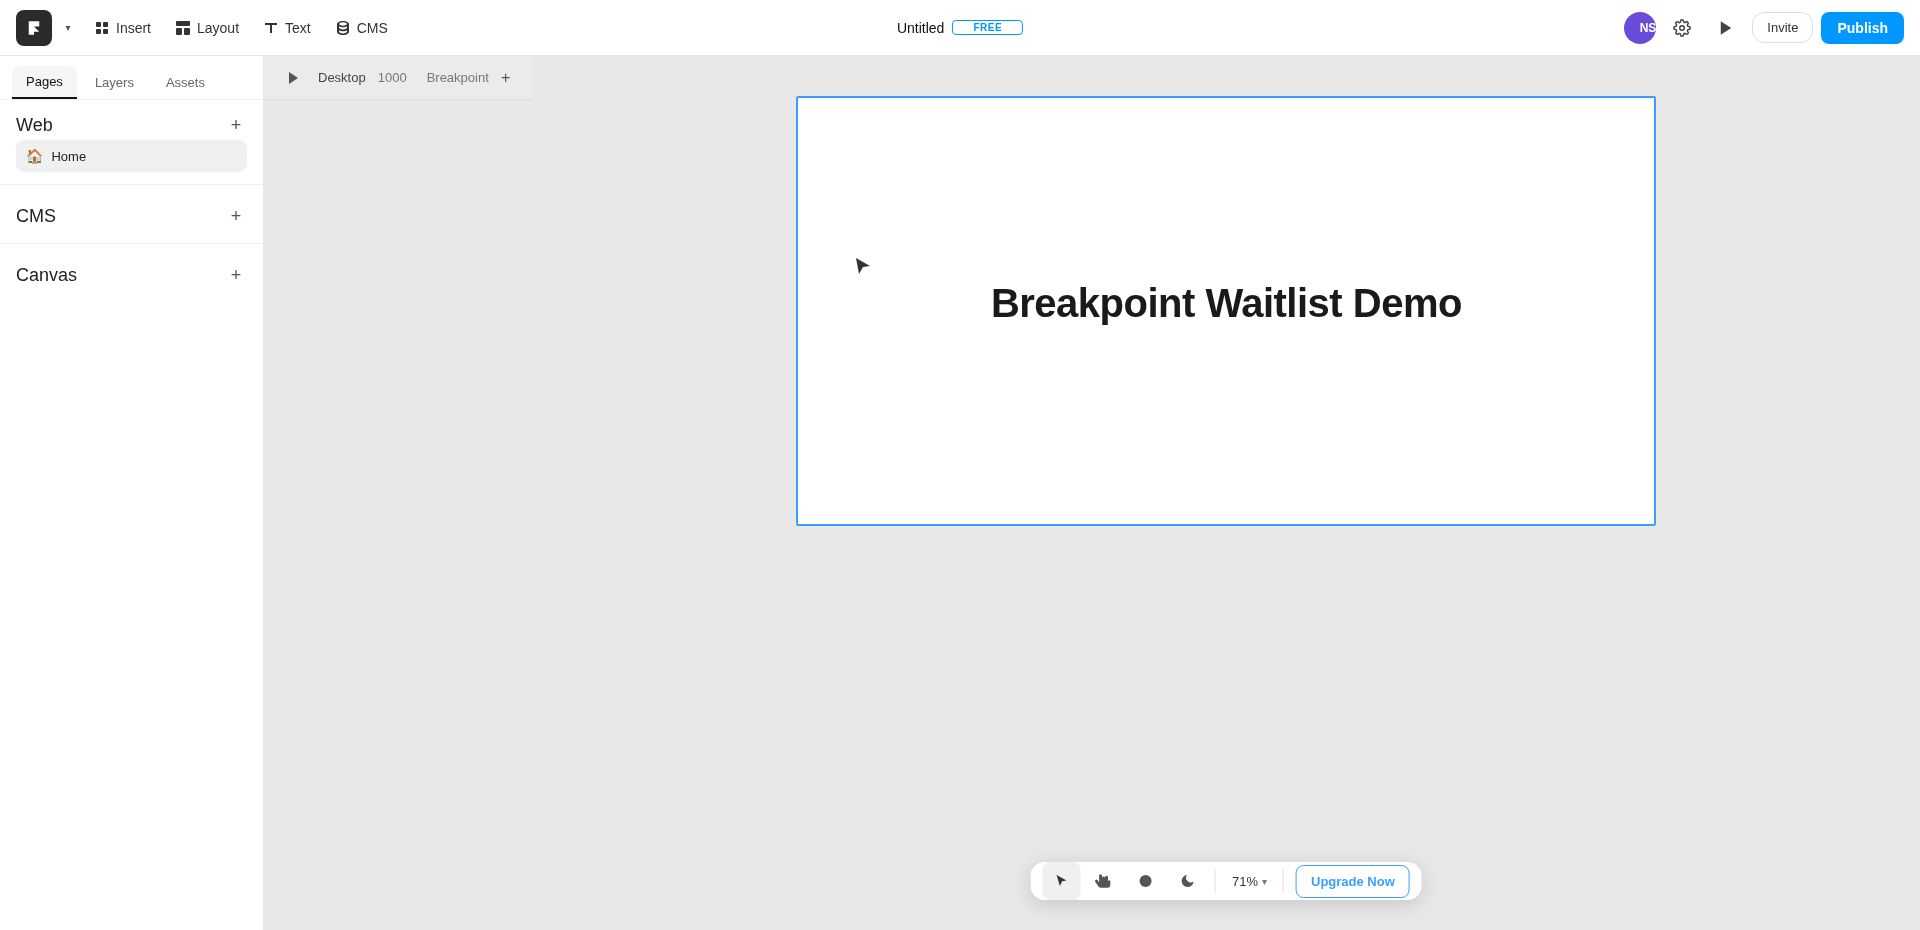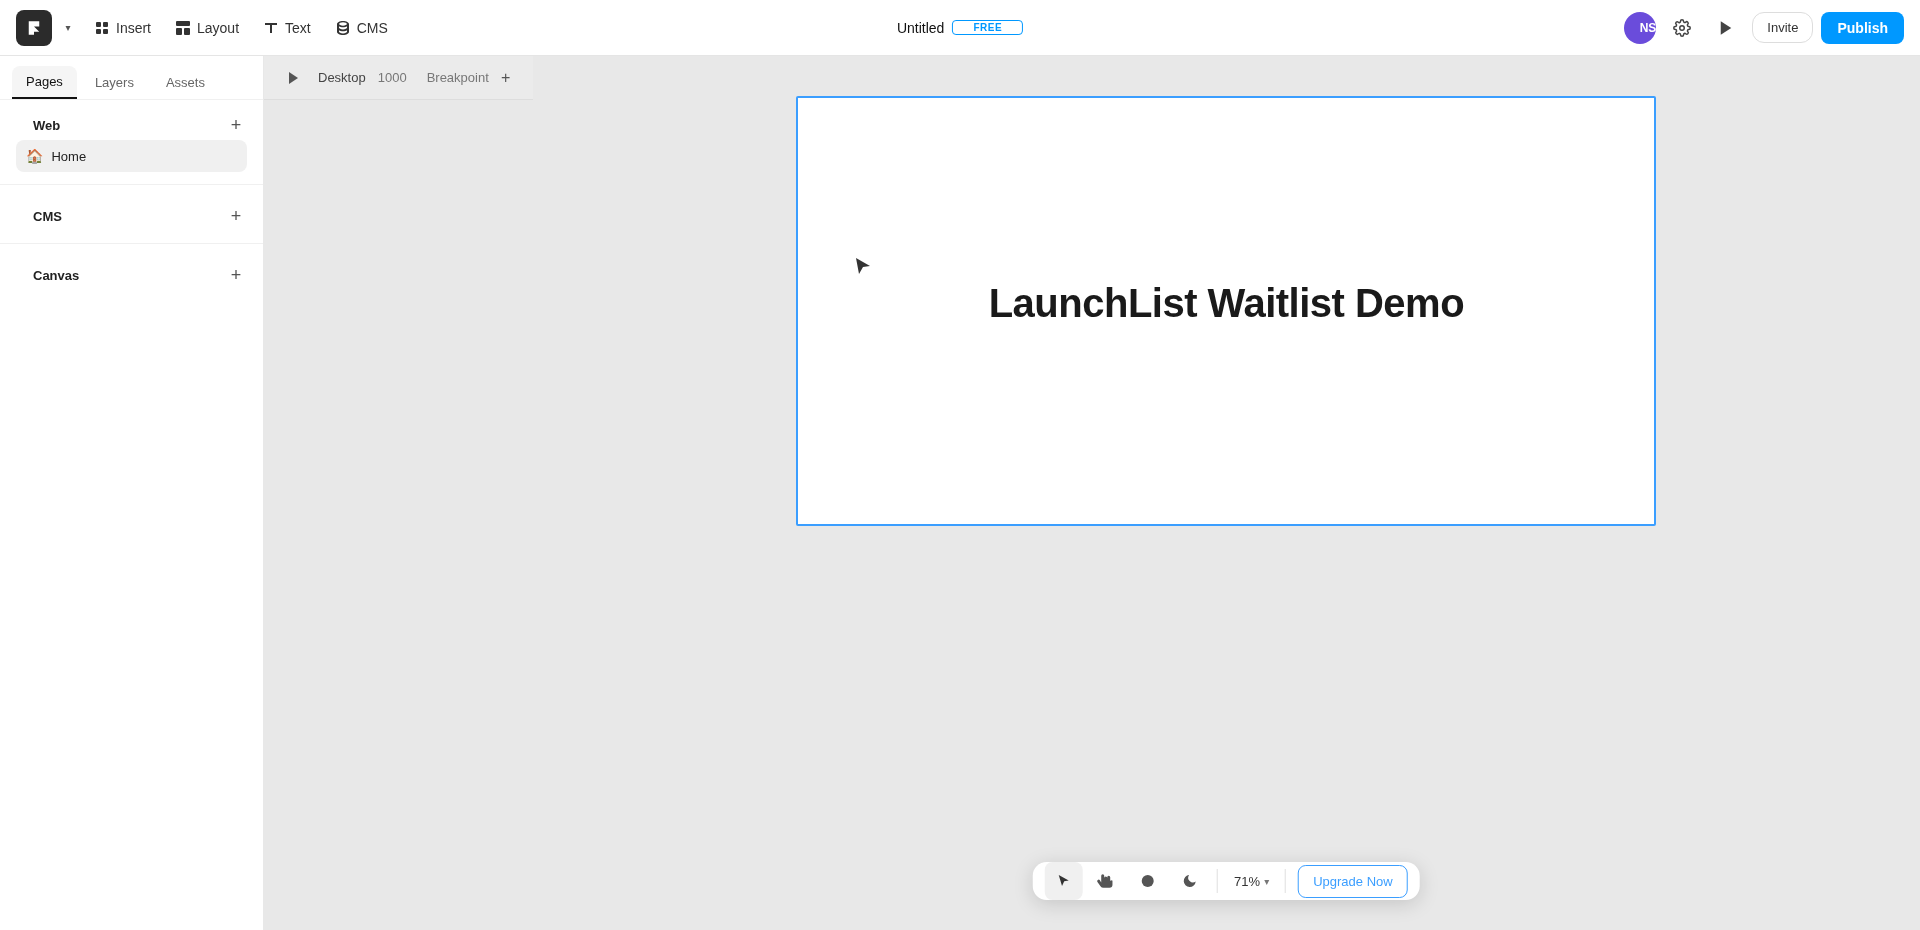--- a/index.html
+++ b/index.html
@@ -132,21 +132,21 @@
     }
 
     .sidebar-section {
       padding: 14px 16px 6px;
     }
     .sidebar-section-header {
       display: flex; align-items: center; justify-content: space-between;
       margin-bottom: 4px;
     }
     .sidebar-section-title {
-      font-size: 13px; font-weight: 700; color: #222; margin-left: 17px;
+      font-size: 18px; font-weight: 400; color: #222;
     }
     .add-btn {
       width: 22px; height: 22px;
       background: none; border: none; cursor: pointer;
       display: flex; align-items: center; justify-content: center;
       color: #555; font-size: 18px; font-weight: 300;
       border-radius: 4px;
     }
 
     .page-item {
@@ -289,21 +289,21 @@
       background: none; border: none;
     }
     .zoom-text { font-size: 13px; font-weight: 500; color: #333; }
     .zoom-chevron { font-size: 10px; color: #777; margin-left: 2px; }
 
     .upgrade-btn {
       padding: 8px 14px;
       background: none;
       border: 1.5px solid #3b9eff;
       border-radius: 8px;
-      font-size: 13px; font-weight: 400; color: #3b9eff;
+      font-size: 13px; font-weight: 700; color: #3b9eff;
       cursor: pointer;
       margin-left: 4px;
       white-space: nowrap;
     }
   </style>
 </head>
 <body>
 
 <div class="topnav">
   <div class="topnav-left">
@@ -445,21 +445,21 @@
 
     <div class="canvas-scroll">
 
       <div class="canvas-cursor">
         <svg width="20" height="20" viewBox="0 0 20 20" fill="#333">
             <path d="M3 2l14 8-7 1-4 7z"></path>
           </svg>
       </div>
 
       <div class="page-frame">
-        <h1 class="frame-title">LaunchList Waitlist Demo</h1>
+        <h1 class="frame-title">Breakpoint Waitlist Demo</h1>
       </div>
 
       <div class="bottom-toolbar">
         <button class="tool-btn active">
           <svg width="16" height="16" viewBox="0 0 16 16" fill="#333">
               <path d="M3 2l10 5.5-4.5.8-2.2 4.7z"></path>
             </svg>
         </button>
         <button class="tool-btn">
           <svg width="18" height="18" viewBox="0 0 24 24" fill="#555">

